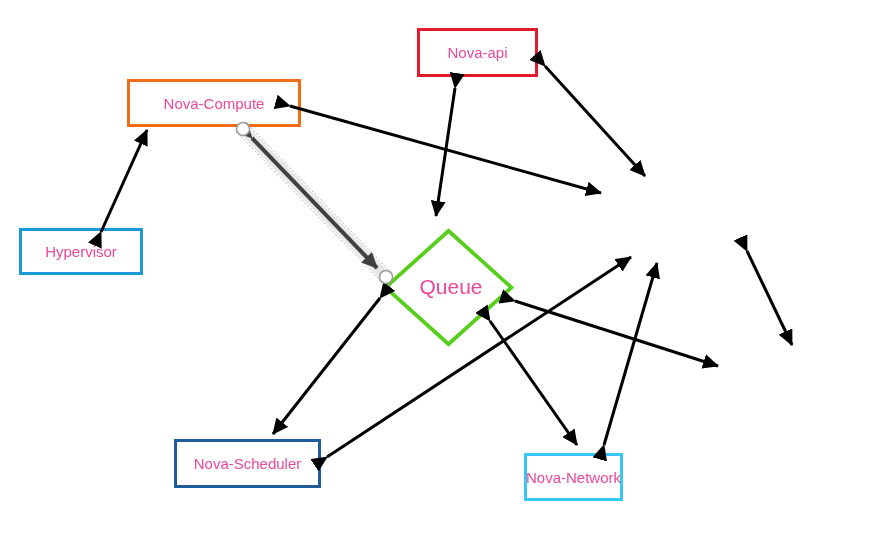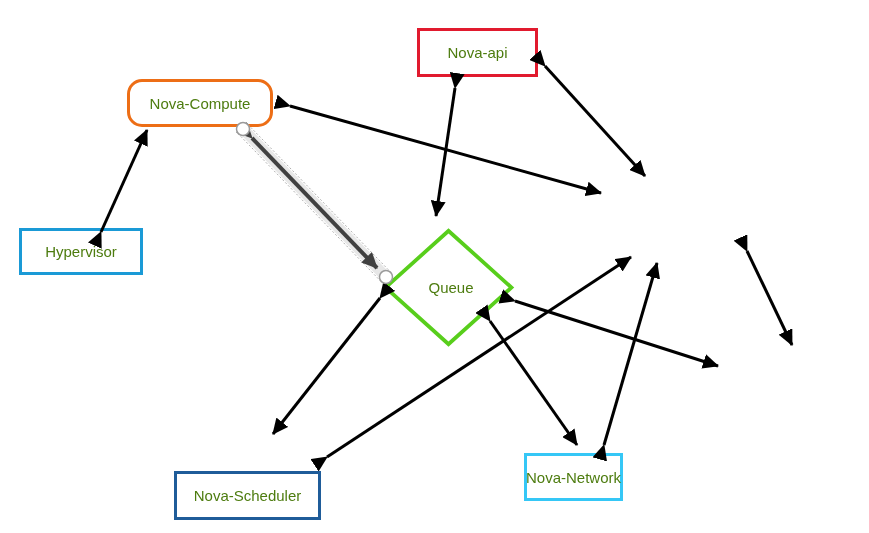--- a/index.html
+++ b/index.html
@@ -1,57 +1,57 @@
 <!DOCTYPE html>
 <html><head>
 <meta charset="utf-8">
 <style>
   html,body{margin:0;padding:0;background:#fff;}
   #canvas{
     position:relative;width:869px;height:533px;background:#ffffff;
-    font-family:"Liberation Sans",sans-serif;color:#4d7c0f;overflow:hidden;
+    font-family:"Liberation Sans",sans-serif;color:#ec4899;overflow:hidden;
   }
   .node{
     position:absolute;display:flex;align-items:center;justify-content:center;
     background:#ffffff;border:3px solid #000;box-sizing:border-box;
     font-size:15px;white-space:nowrap;z-index:1;
   }
   .node-label{pointer-events:none;}
   .ellipse{border-radius:50%;border-width:3px;}
   .diamond-wrap{position:absolute;z-index:1;transform:scaleY(0.9);}
   .diamond{
     width:93px;height:93px;background:#fff;border:4px solid #000;
     box-sizing:border-box;transform:rotate(45deg);
   }
   .float-label{
-    position:absolute;z-index:3;font-size:15px;white-space:nowrap;
+    position:absolute;z-index:3;font-size:21px;white-space:nowrap;
     transform:translate(-50%,-50%);
   }
   #arrow-layer{position:absolute;left:0;top:0;z-index:2;}
   .edge-line{fill:none;}
 </style>
 </head>
 <body>
 
 <div id="canvas">
 
   <div class="node" style="left: 417px; top: 28px; width: 121px; height: 49px; border-color: rgb(225, 26, 46);">
     <span class="node-label">Nova-api</span>
   </div>
 
-  <div class="node" style="left: 127px; top: 79px; width: 146px; height: 48px; border-color: rgb(237, 110, 22); border-radius: 15px;">
+  <div class="node" style="left: 127px; top: 79px; width: 174px; height: 48px; border-color: rgb(237, 110, 22);">
     <span class="node-label">Nova-Compute</span>
   </div>
 
   <div class="node" style="left: 19px; top: 228px; width: 124px; height: 47px; border-color: rgb(26, 154, 214);">
     <span class="node-label">Hypervisor</span>
   </div>
 
 
-  <div class="node" style="left: 174px; top: 439px; width: 147px; height: 49px; border-color: rgb(31, 92, 153); margin-top: 32px;">
+  <div class="node" style="left: 174px; top: 439px; width: 147px; height: 49px; border-color: rgb(31, 92, 153);">
     <span class="node-label">Nova-Scheduler</span>
   </div>
 
   <div class="node" style="left: 524px; top: 453px; width: 99px; height: 48px; border-color: rgb(53, 199, 246);">
     <span class="node-label">Nova-Network</span>
   </div>
 
 
   <div class="diamond-wrap" style="left:402px;top:241px;">
     <div class="diamond" style="border-color: rgb(88, 206, 28);"></div>

